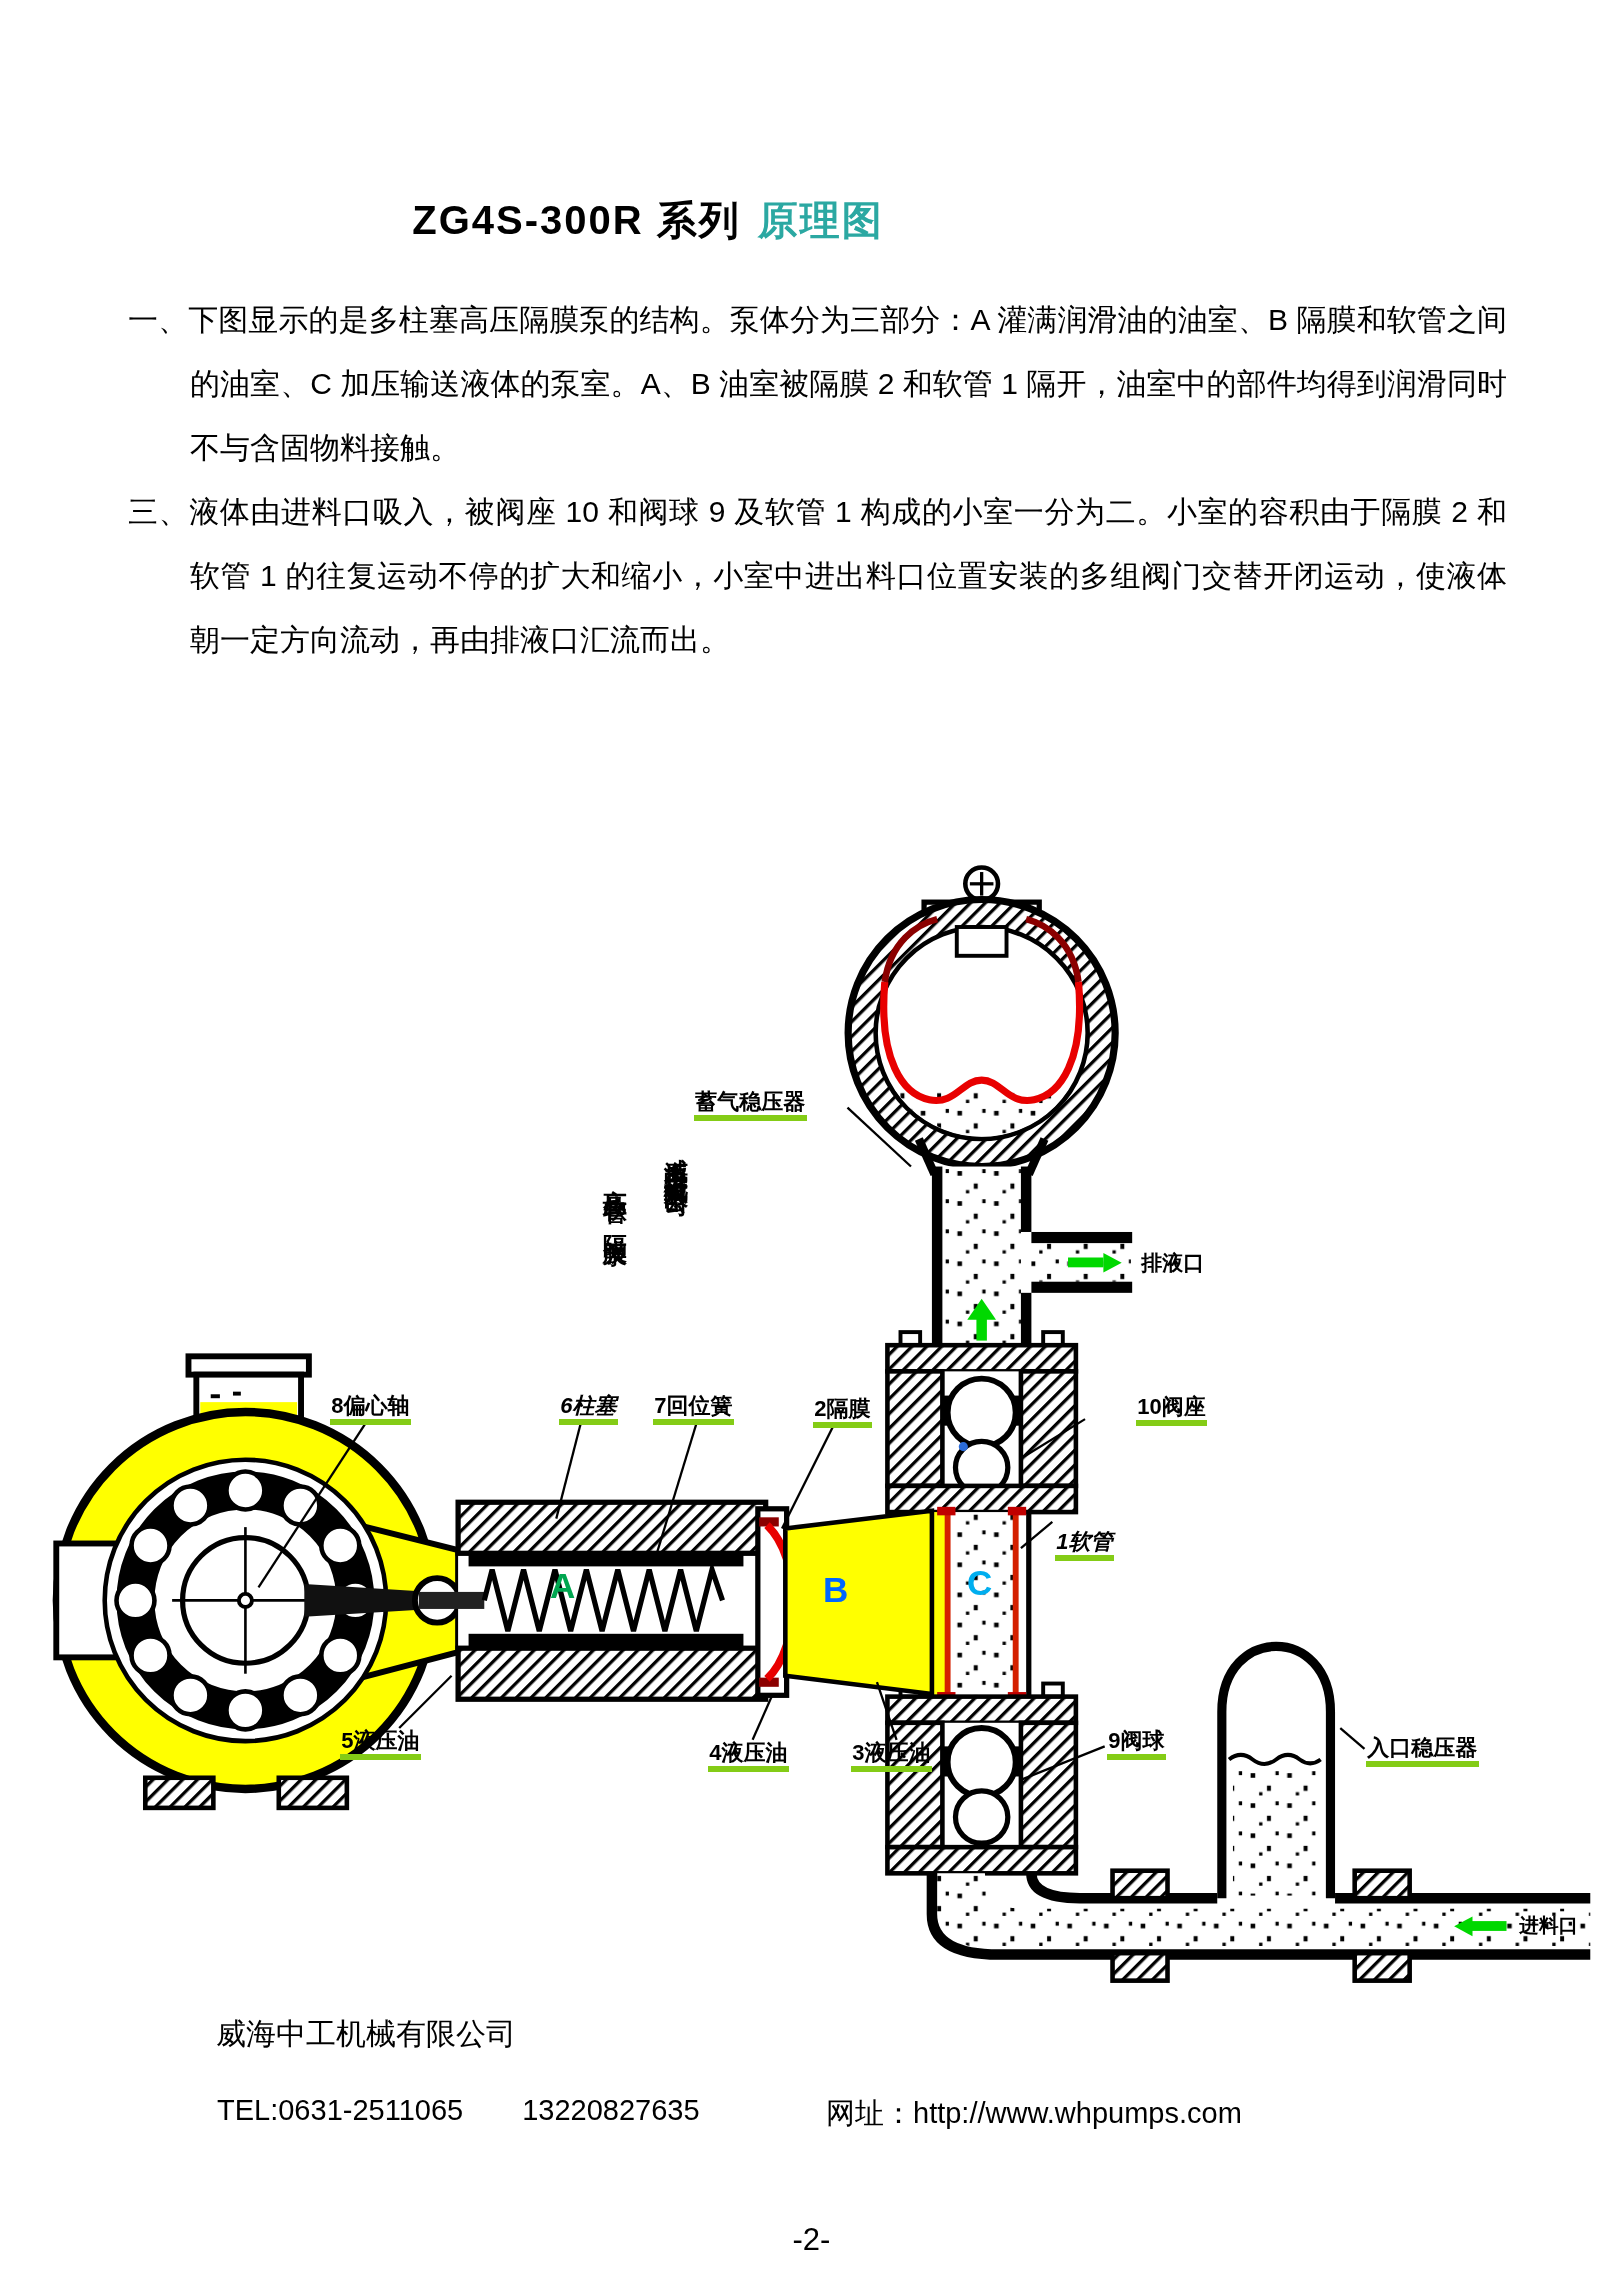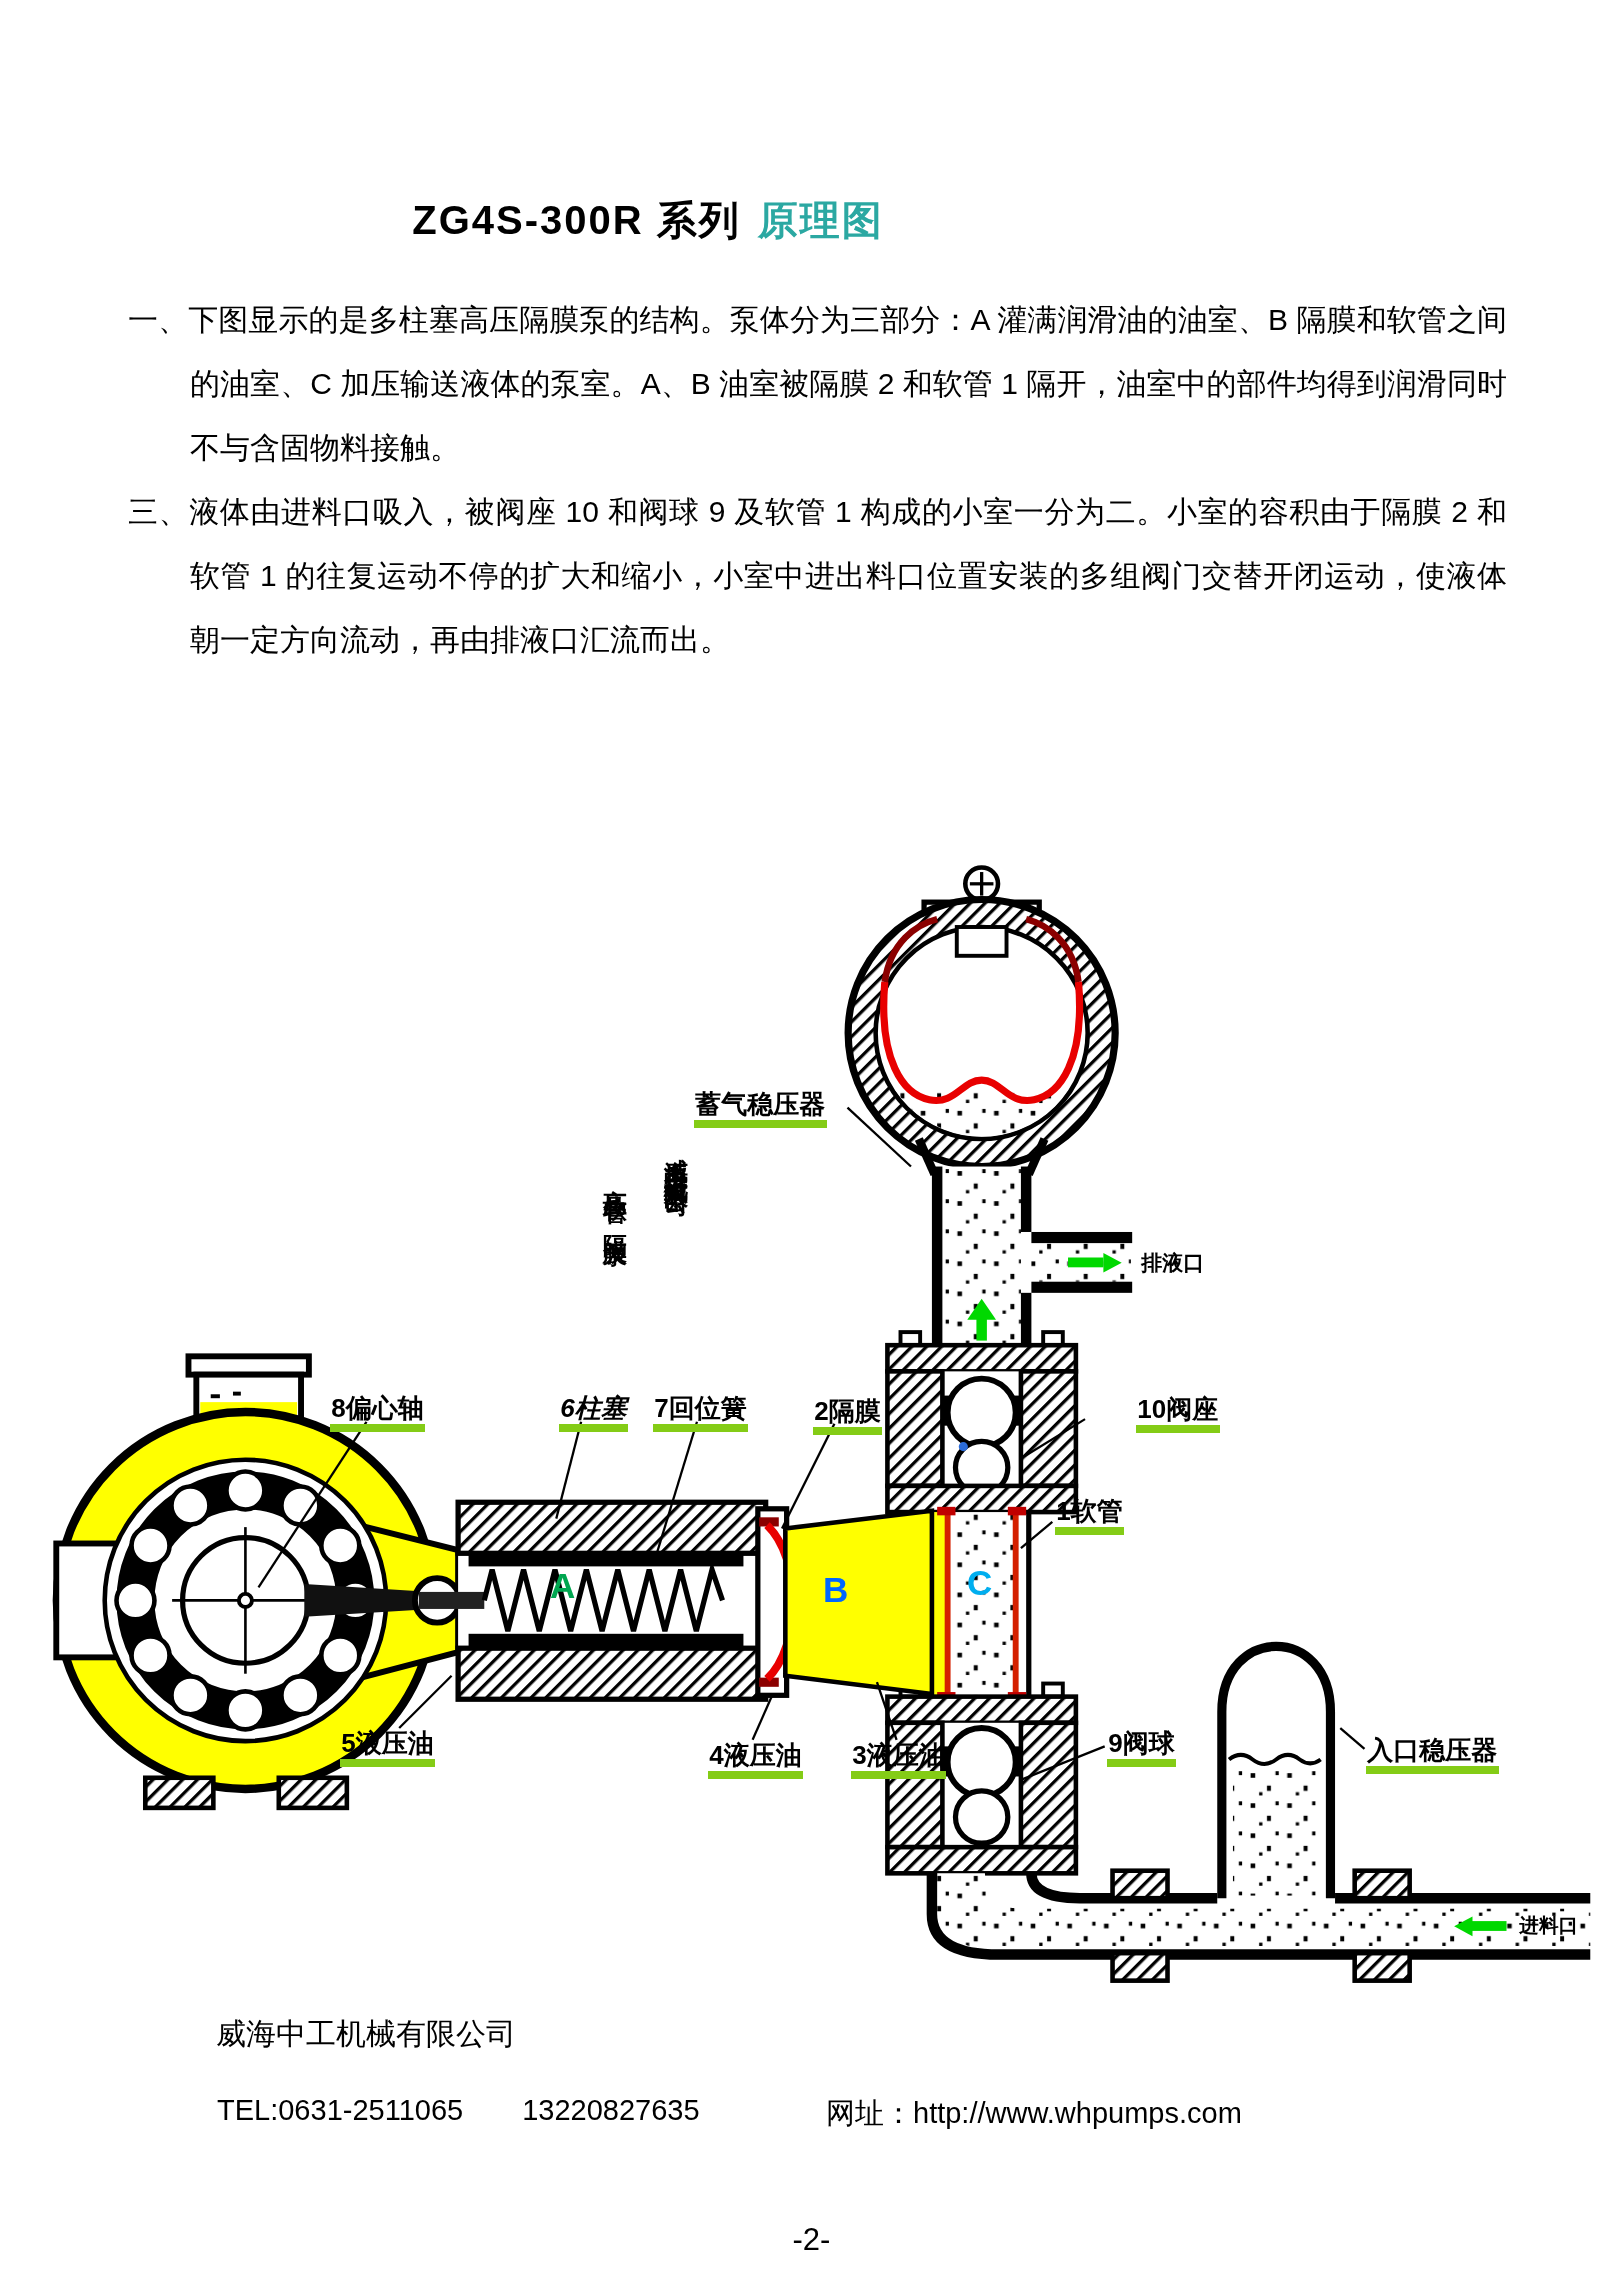--- a/index.html
+++ b/index.html
@@ -16,22 +16,22 @@
   .body-text{
     position:absolute;top:288px;left:128px;width:1379px;
     font-size:30px;line-height:64px;text-align:justify;
   }
   .body-text p{margin:0;padding-left:62px;text-indent:-62px;}
   .diagram{
     position:absolute;top:864px;left:0;width:1623px;height:1126px;
   }
   .diagram svg{position:absolute;top:0;left:0;}
   .dlabel{
-    position:absolute;font-size:26px;font-weight:700;white-space:nowrap;
-    border-bottom:8px solid #84cc16;padding:0 1.3px 1.3px 1.3px;line-height:1.1;
+    position:absolute;font-size:22px;font-weight:700;white-space:nowrap;
+    border-bottom:6px solid #84cc16;padding:0 1.3px 1.3px 1.3px;line-height:1.1;
   }
   .dlabel.plain{border-bottom:none;}
   .vtext{
     position:absolute;writing-mode:vertical-rl;text-orientation:upright;
     font-size:24px;font-weight:700;letter-spacing:3.9px;white-space:nowrap;
   }
   .chamber-letter{
     position:absolute;font-size:35px;font-weight:700;line-height:1;
   }
   .chamber-letter.a{color:#00A650;}
@@ -249,21 +249,21 @@
 
   <div class="dlabel" style="left:694px;top:226px;">蓄气稳压器</div>
   <div class="vtext" style="left:660px;top:275px;">威海中工机械有限公司</div>
   <div class="vtext" style="left:599px;top:306px;">高压软管-隔膜泵</div>
 
   <div class="dlabel" style="left:330px;top:530px;">8偏心轴</div>
   <div class="dlabel" style="left:559px;top:530px;font-style:italic;">6柱塞</div>
   <div class="dlabel" style="left:653px;top:530px;">7回位簧</div>
   <div class="dlabel" style="left:813px;top:533px;">2隔膜</div>
   <div class="dlabel" style="left:1088px;top:531px;margin-left:48px;">10阀座</div>
-  <div class="dlabel" style="left:1055px;top:633px;">1软管</div>
+  <div class="dlabel" style="left:1055px;top:666px;font-style:italic;">1软管</div>
   <div class="dlabel" style="left:340px;top:865px;">5液压油</div>
   <div class="dlabel" style="left:708px;top:877px;">4液压油</div>
   <div class="dlabel" style="left:851px;top:877px;">3液压油</div>
   <div class="dlabel" style="left:1107px;top:865px;">9阀球</div>
   <div class="dlabel" style="left:1366px;top:872px;text-align:center;">入口稳压器</div>
   <div class="dlabel plain" style="left:1140px;top:387px;font-size:21px;text-align:right;">排液口</div>
   <div class="dlabel plain" style="left:1518px;top:1051px;font-size:19.6px;">进料口</div>
 
   <div class="chamber-letter a" style="left:550px;top:704px;">A</div>
   <div class="chamber-letter b" style="left:823px;top:708px;">B</div>

